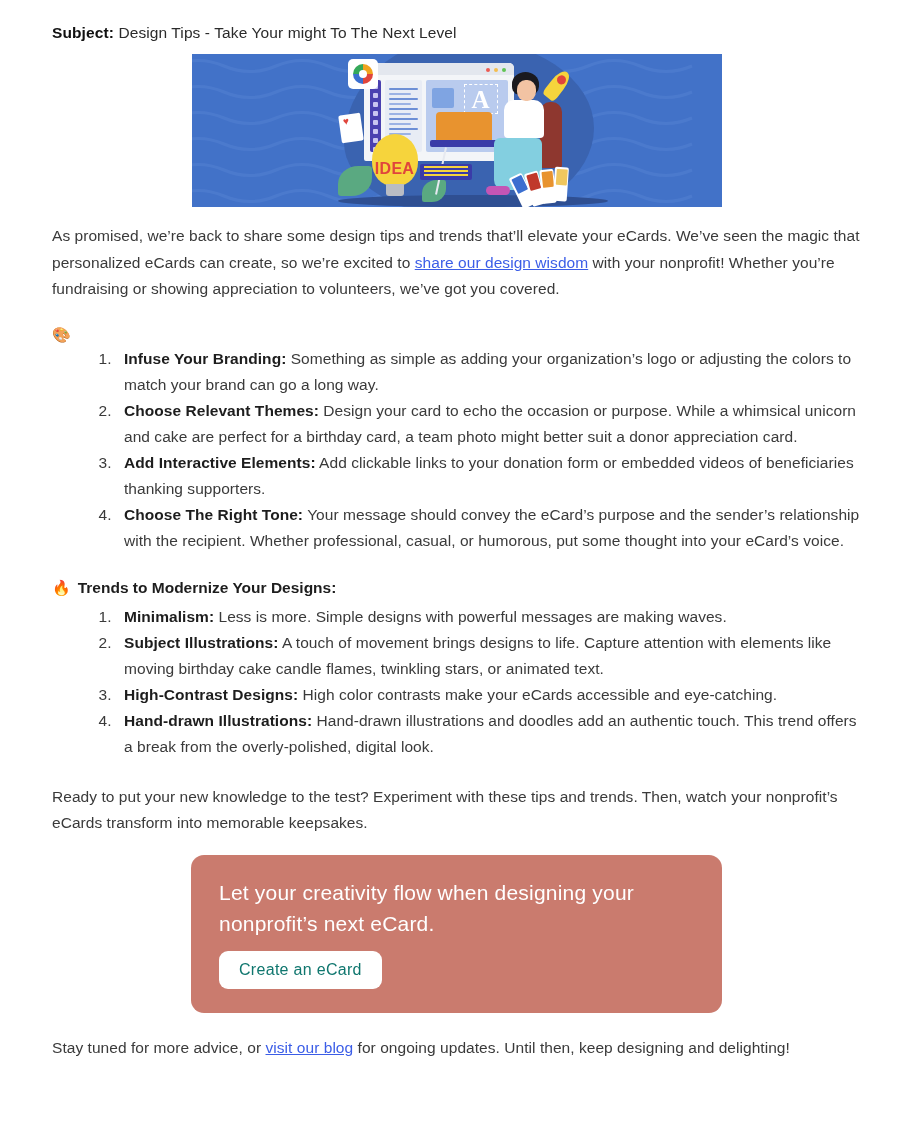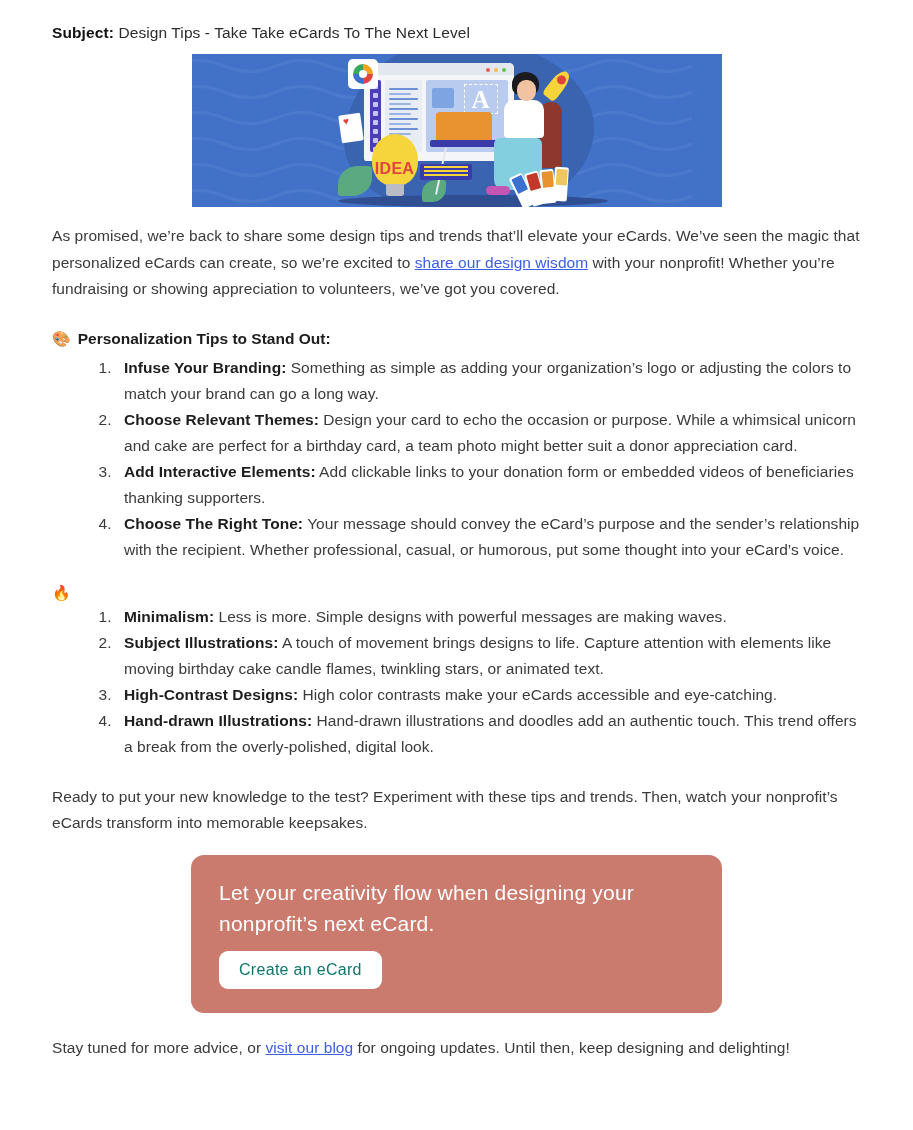--- a/index.html
+++ b/index.html
@@ -297,21 +297,21 @@
     cursor: pointer;
   }
 </style>
 </head>
 <body>
 
 <div class="page">
 
   <p class="subject-line">
     <span class="subject-label">Subject:</span>
-    <span class="subject-value">Design Tips - Take Take eCards To The Next Level</span>
+    <span class="subject-value">Design Tips - Take Your might To The Next Level</span>
   </p>
 
   <div class="hero-wrap">
     <div class="hero">
       <svg class="hero-waves" viewBox="0 0 530 153" preserveAspectRatio="none">
         <g fill="none" stroke="#5481d2" stroke-width="3">
           <path d="M-20 12 q 26 -11 52 0 t 52 0 t 52 0 t 52 0 t 52 0 t 52 0 t 52 0 t 52 0 t 52 0 t 52 0"></path>
           <path d="M-20 38 q 26 -11 52 0 t 52 0 t 52 0 t 52 0 t 52 0 t 52 0 t 52 0 t 52 0 t 52 0 t 52 0"></path>
           <path d="M-20 64 q 26 -11 52 0 t 52 0 t 52 0 t 52 0 t 52 0 t 52 0 t 52 0 t 52 0 t 52 0 t 52 0"></path>
           <path d="M-20 90 q 26 -11 52 0 t 52 0 t 52 0 t 52 0 t 52 0 t 52 0 t 52 0 t 52 0 t 52 0 t 52 0"></path>
@@ -400,33 +400,33 @@
           </i>
       </div>
     </div>
   </div>
 
   <p class="para lead"><span>As promised, we’re back to share some design tips and trends that’ll elevate your eCards. We’ve seen the magic that personalized eCards can create, so we’re excited to </span><a href="#" class="inline-link">share our design wisdom</a><span> with your nonprofit! Whether you’re fundraising or showing appreciation to volunteers, we’ve got you covered.</span></p>
 
   <div class="section-block">
     <div class="section-head">
       <span class="emoji">🎨</span>
-      <span>Personalization Tips to Stand Out:</span>
     </div>
     <ol class="tips">
       <li><b>Infuse Your Branding:</b><span> Something as simple as adding your organization’s logo or adjusting the colors to match your brand can go a long way.</span></li>
       <li><b>Choose Relevant Themes:</b><span> Design your card to echo the occasion or purpose. While a whimsical unicorn and cake are perfect for a birthday card, a team photo might better suit a donor appreciation card.</span></li>
       <li><b>Add Interactive Elements:</b><span> Add clickable links to your donation form or embedded videos of beneficiaries thanking supporters.</span></li>
       <li><b>Choose The Right Tone:</b><span> Your message should convey the eCard’s purpose and the sender’s relationship with the recipient. Whether professional, casual, or humorous, put some thought into your eCard’s voice.</span></li>
     </ol>
   </div>
 
   <div class="section-block second">
     <div class="section-head">
       <span class="emoji">🔥</span>
+      <span>Trends to Modernize Your Designs:</span>
     </div>
     <ol class="tips">
       <li><b>Minimalism:</b><span> Less is more. Simple designs with powerful messages are making waves.</span></li>
       <li><b>Subject Illustrations:</b><span> A touch of movement brings designs to life. Capture attention with elements like moving birthday cake candle flames, twinkling stars, or animated text.</span></li>
       <li><b>High-Contrast Designs:</b><span> High color contrasts make your eCards accessible and eye-catching.</span></li>
       <li><b>Hand-drawn Illustrations:</b><span> Hand-drawn illustrations and doodles add an authentic touch. This trend offers a break from the overly-polished, digital look.</span></li>
     </ol>
   </div>
 
   <p class="para closing">Ready to put your new knowledge to the test? Experiment with these tips and trends. Then, watch your nonprofit’s eCards transform into memorable keepsakes.</p>

